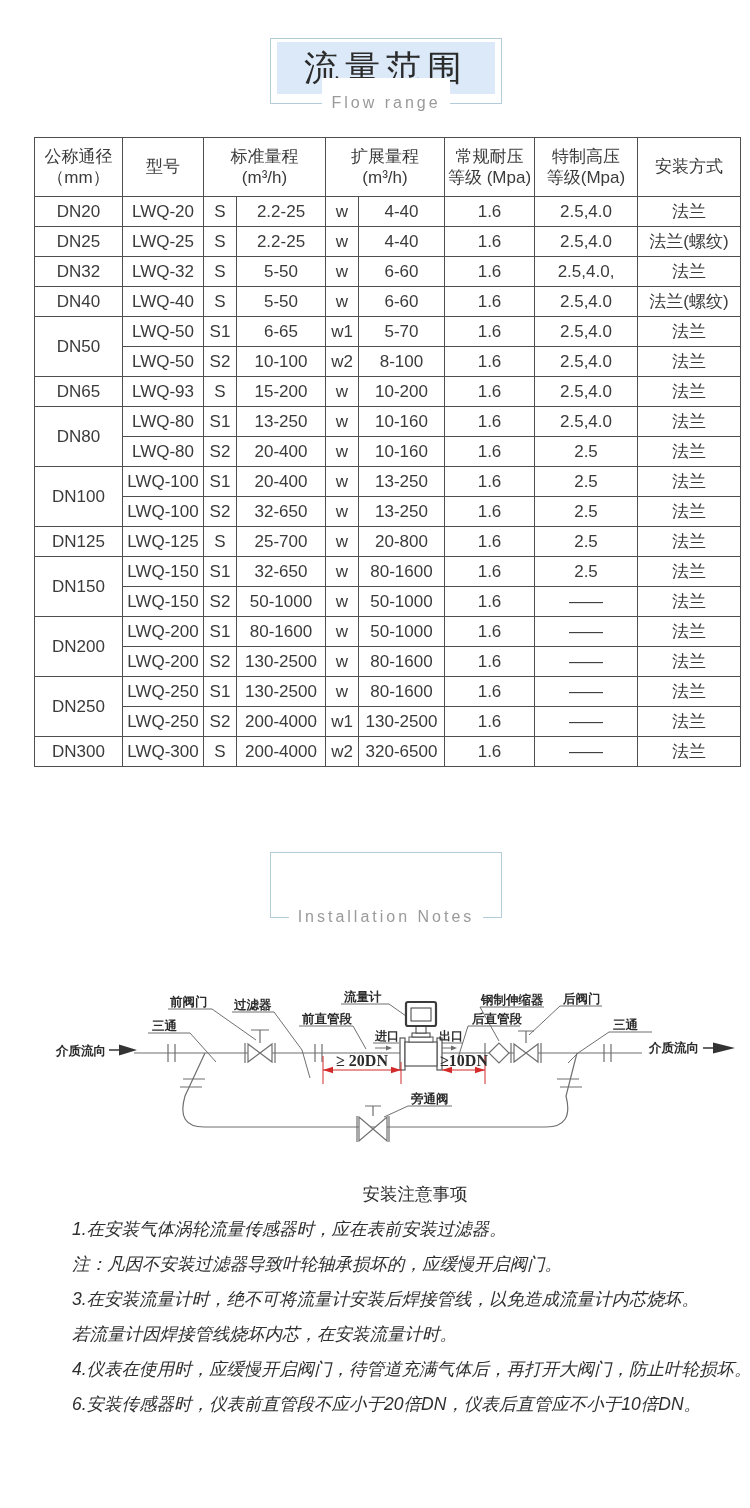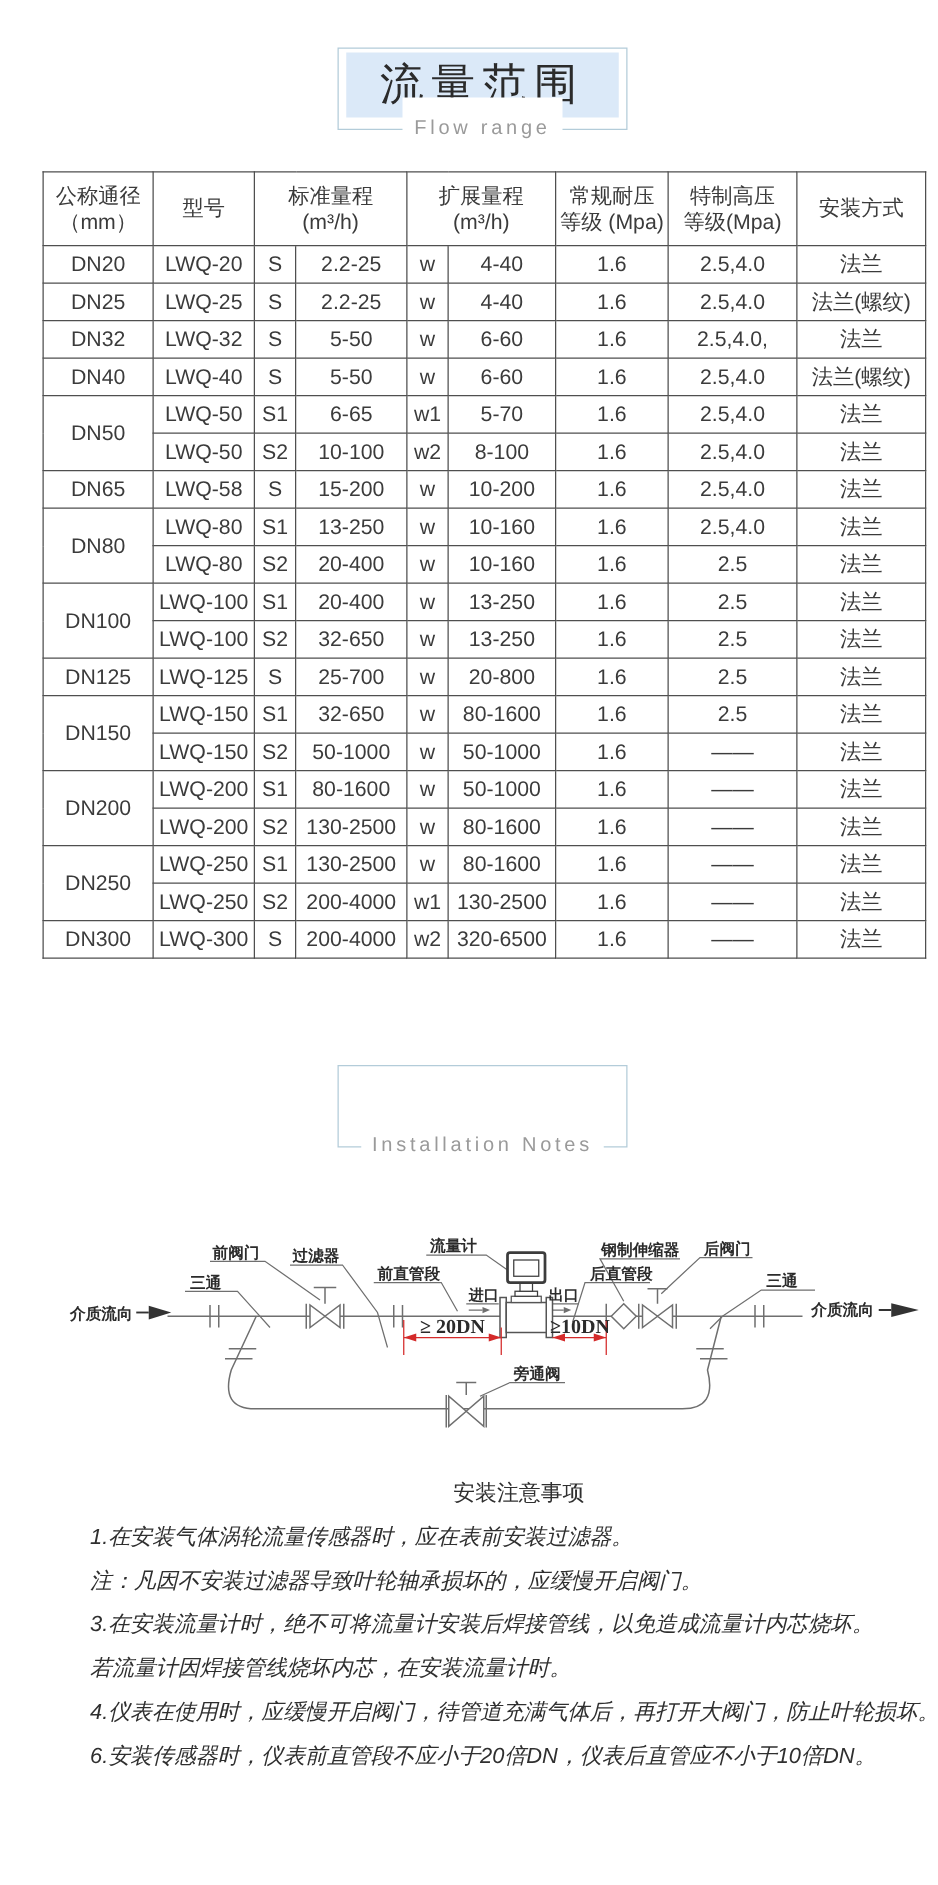--- a/index.html
+++ b/index.html
@@ -134,21 +134,21 @@
           <td>S2</td>
           <td>10-100</td>
           <td>w2</td>
           <td>8-100</td>
           <td>1.6</td>
           <td>2.5,4.0</td>
           <td>法兰</td>
         </tr>
         <tr>
           <td>DN65</td>
-          <td>LWQ-58</td>
+          <td>LWQ-93</td>
           <td>S</td>
           <td>15-200</td>
           <td>w</td>
           <td>10-200</td>
           <td>1.6</td>
           <td>2.5,4.0</td>
           <td>法兰</td>
         </tr>
         <tr>
           <td rowspan="2">DN80</td>

